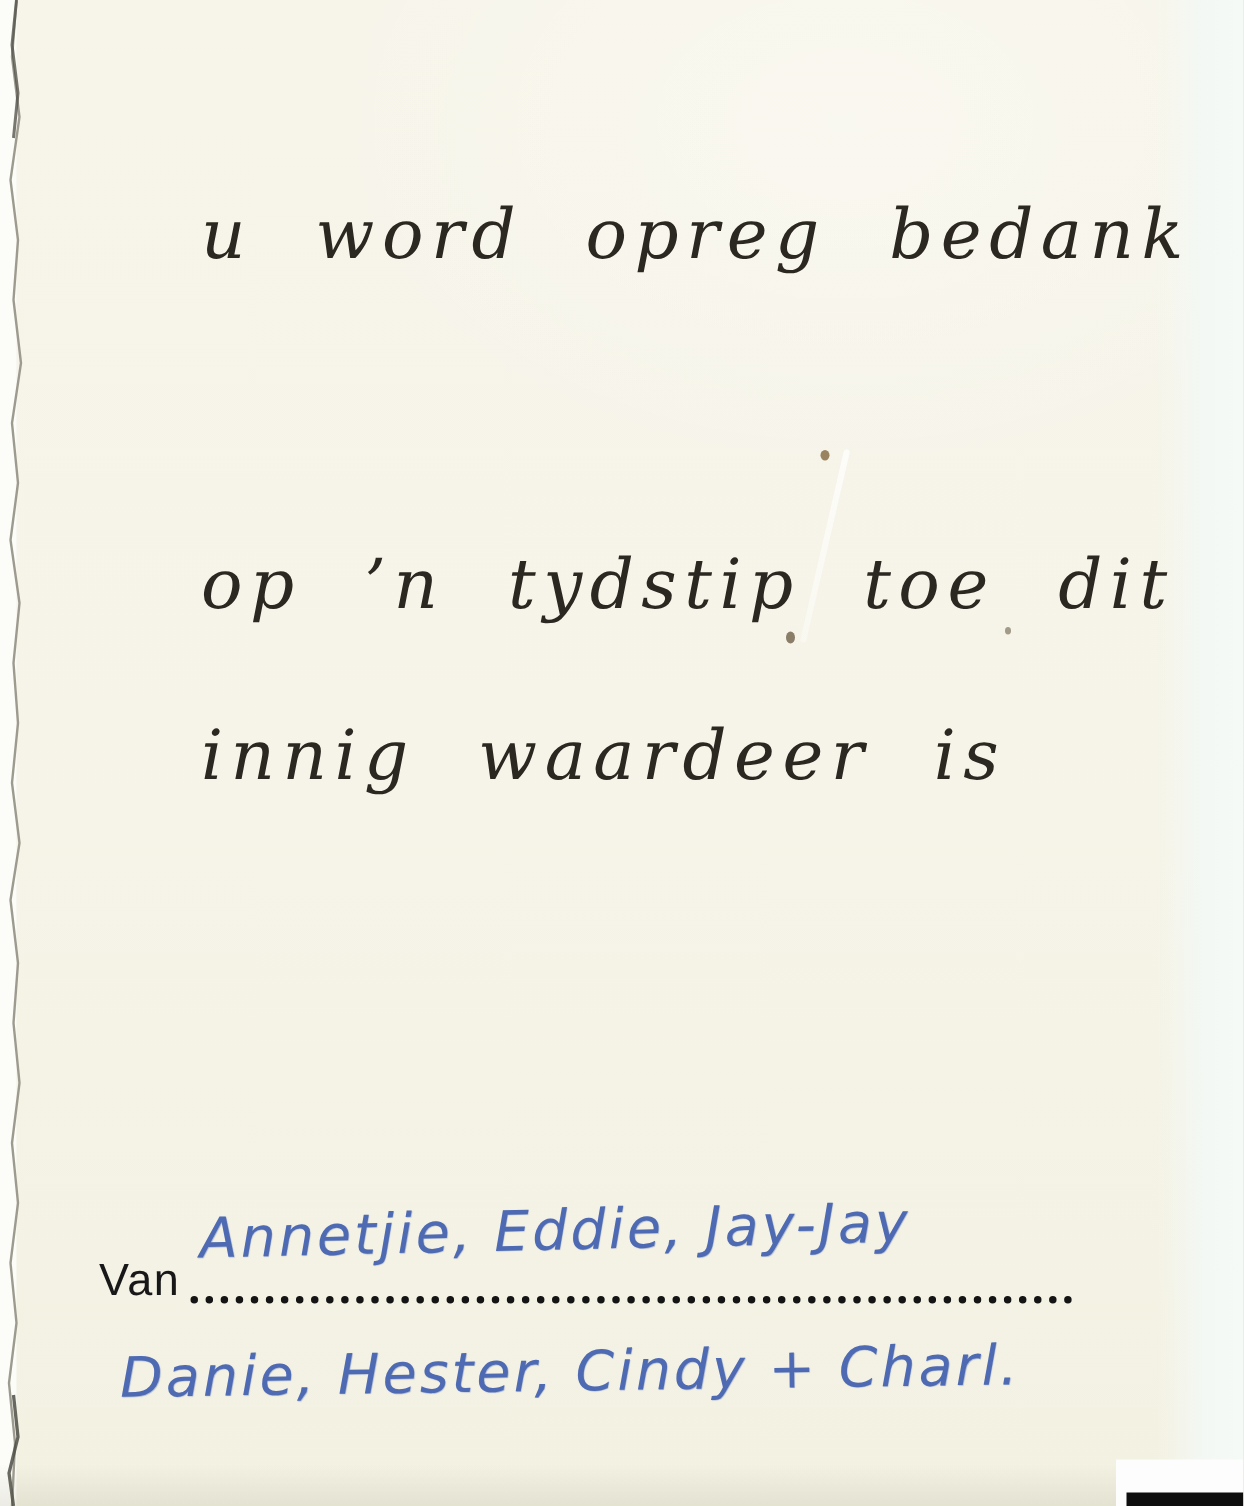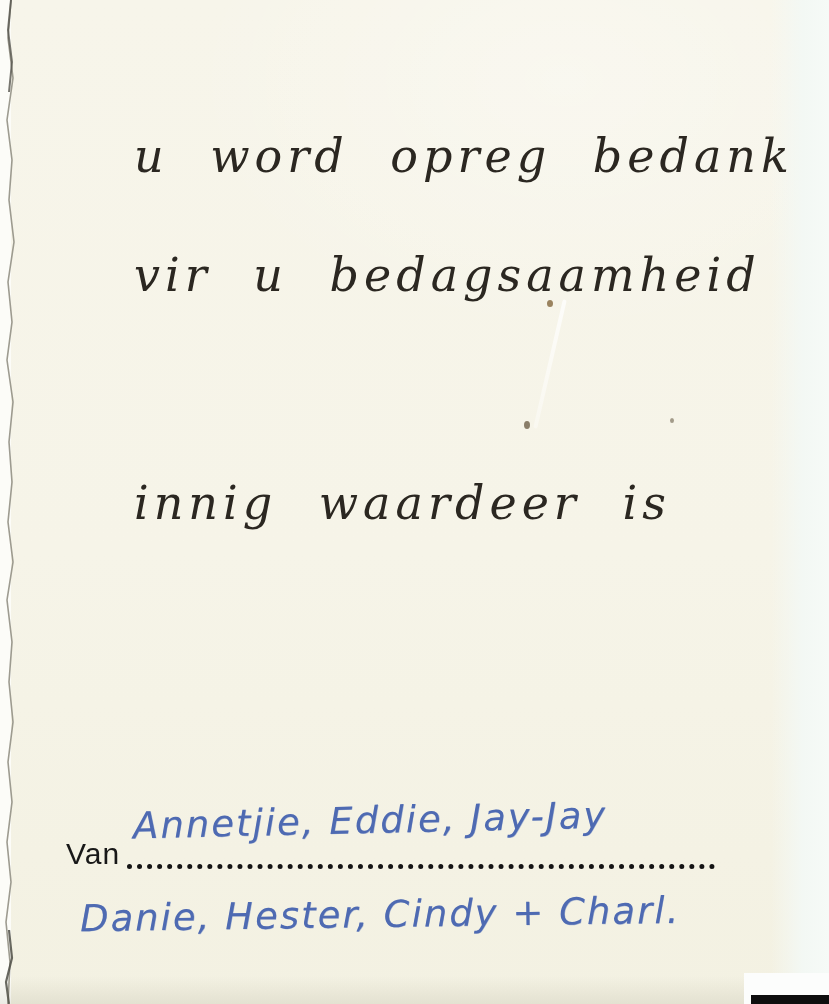--- a/index.html
+++ b/index.html
@@ -101,21 +101,21 @@
   <div class="right-strip"></div>
 
   <div class="left-backing"></div>
   <svg class="torn-svg" width="24" height="1004" viewBox="0 0 24 1004" aria-hidden="true">
     <polyline points="11,0 8,38 13,78 7,120 12,160 9,200 14,242 8,282 12,322 7,360 13,402 9,442 12,482 8,522 13,562 7,600 12,642 9,682 13,722 8,762 12,802 7,842 11,882 6,922 10,962 8,1004" fill="none" stroke="#98968a" stroke-width="1.6" opacity="0.95"></polyline>
     <polyline points="11,0 8,30 12,62 9,92" fill="none" stroke="#55544c" stroke-width="2" opacity="0.8"></polyline>
     <polyline points="9,930 12,958 6,982 9,1004" fill="none" stroke="#4e4d45" stroke-width="2.2" opacity="0.85"></polyline>
   </svg>
 
   <div class="verse-line vl1">u word opreg bedank</div>
-  <div class="verse-line vl2">vir u bedagsaamheid</div>
+  <div class="verse-line vl3">op ’n tydstip toe dit</div>
   <div class="verse-line vl4">innig waardeer is</div>
 
   <div class="crease"></div>
   <div class="speck speck1"></div>
   <div class="speck speck2"></div>
   <div class="speck speck3"></div>
 
   <div class="dotted-rule"></div>
   <div class="van-label">Van</div>
 

